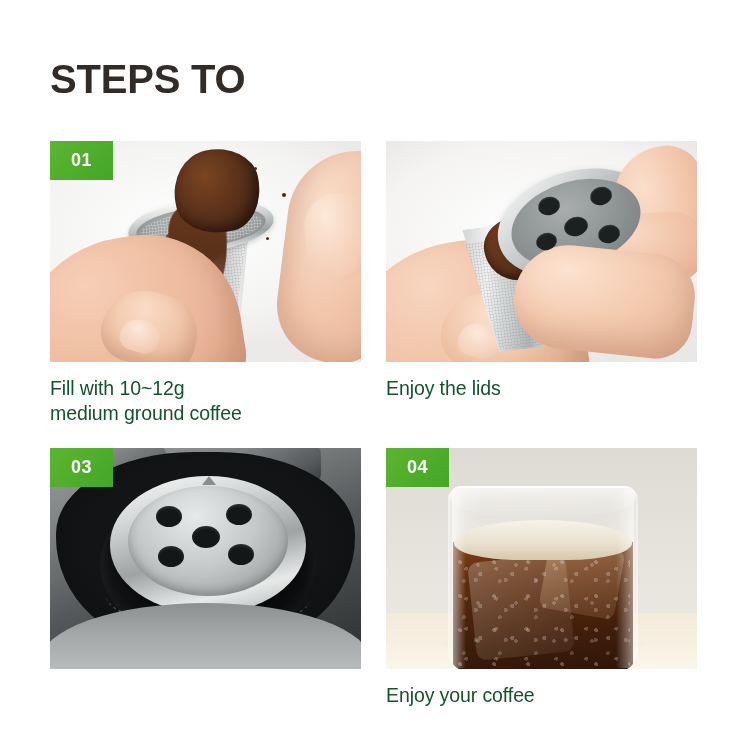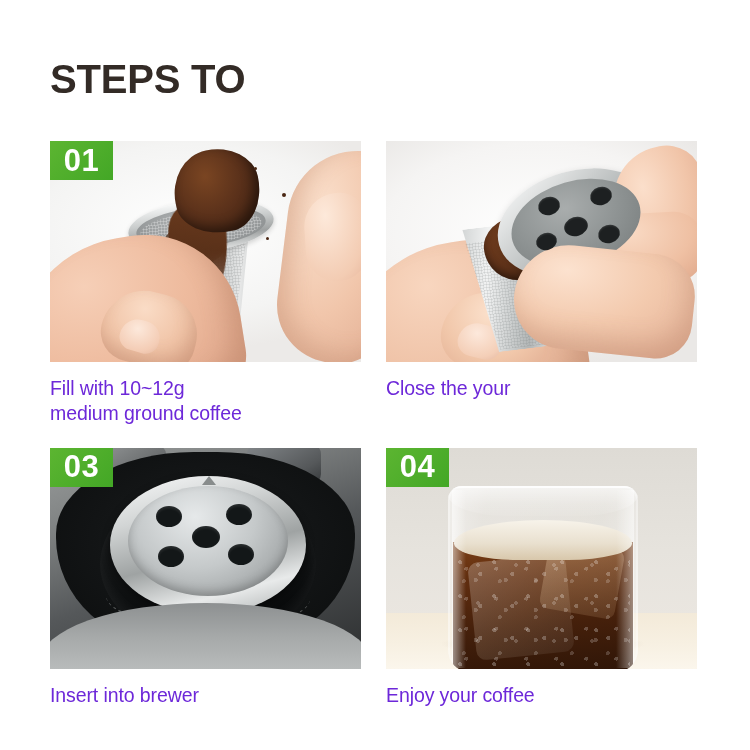--- a/index.html
+++ b/index.html
@@ -63,32 +63,32 @@
   }
 
   .badge {
     position: absolute;
     left: 0;
     top: 0;
     width: 63px;
     height: 39px;
     background: linear-gradient(135deg, #5cb531 0%, #43a726 100%);
     color: #ffffff;
-    font-size: 31px;
+    font-size: 18px;
     font-weight: bold;
     letter-spacing: 0.5px;
     display: flex;
     align-items: center;
     justify-content: center;
     z-index: 9;
   }
 
   .caption {
     margin-top: 14px;
-    color: #6d28d9;
+    color: #14532d;
     font-size: 19.5px;
     line-height: 1.30;
     letter-spacing: -0.1px;
   }
   .caption .cline { display: block; white-space: nowrap; }
 
   
   .p1 { background: linear-gradient(180deg,#fbfbfb 0%, #f3f3f2 100%); }
   .p1 .bg-soft {
     position:absolute; inset:0;
@@ -485,21 +485,21 @@
           <div class="lhole" style="left:150px; top:92px; width:21px; height:17px; transform:rotate(-16deg);"></div>
           <div class="lhole" style="left:212px; top:84px; width:22px; height:18px; transform:rotate(-16deg);"></div>
           <div class="finger-top"></div>
           <div class="finger-mid"></div>
           <div class="finger-press"></div>
           <div class="hand-bl"></div>
           <div class="thumb-b"></div>
           <div class="nail-b"></div>
         </div>
         <div class="caption">
-          <span class="cline">Close the your</span>
+          <span class="cline">Enjoy the lids</span>
           <span class="cline"></span>
         </div>
       </div>
 
     </div>
 
     <div class="row row-2">
 
       <div class="step">
         <div class="photo p3">
@@ -514,21 +514,20 @@
           <div class="arrow"></div>
           <div class="hole" style="left:106px; top:58px; width:26px; height:21px;"></div>
           <div class="hole" style="left:176px; top:56px; width:26px; height:21px;"></div>
           <div class="hole" style="left:142px; top:78px; width:28px; height:22px;"></div>
           <div class="hole" style="left:108px; top:98px; width:26px; height:21px;"></div>
           <div class="hole" style="left:178px; top:96px; width:26px; height:21px;"></div>
           <div class="floor"></div>
           <div class="badge">03</div>
         </div>
         <div class="caption">
-          <span class="cline">Insert into brewer</span>
         </div>
       </div>
 
       <div class="step">
         <div class="photo p4">
           <div class="wall"></div>
           <div class="table"></div>
           <div class="shadow"></div>
           <div class="glass">
             <div class="liquid"></div>

